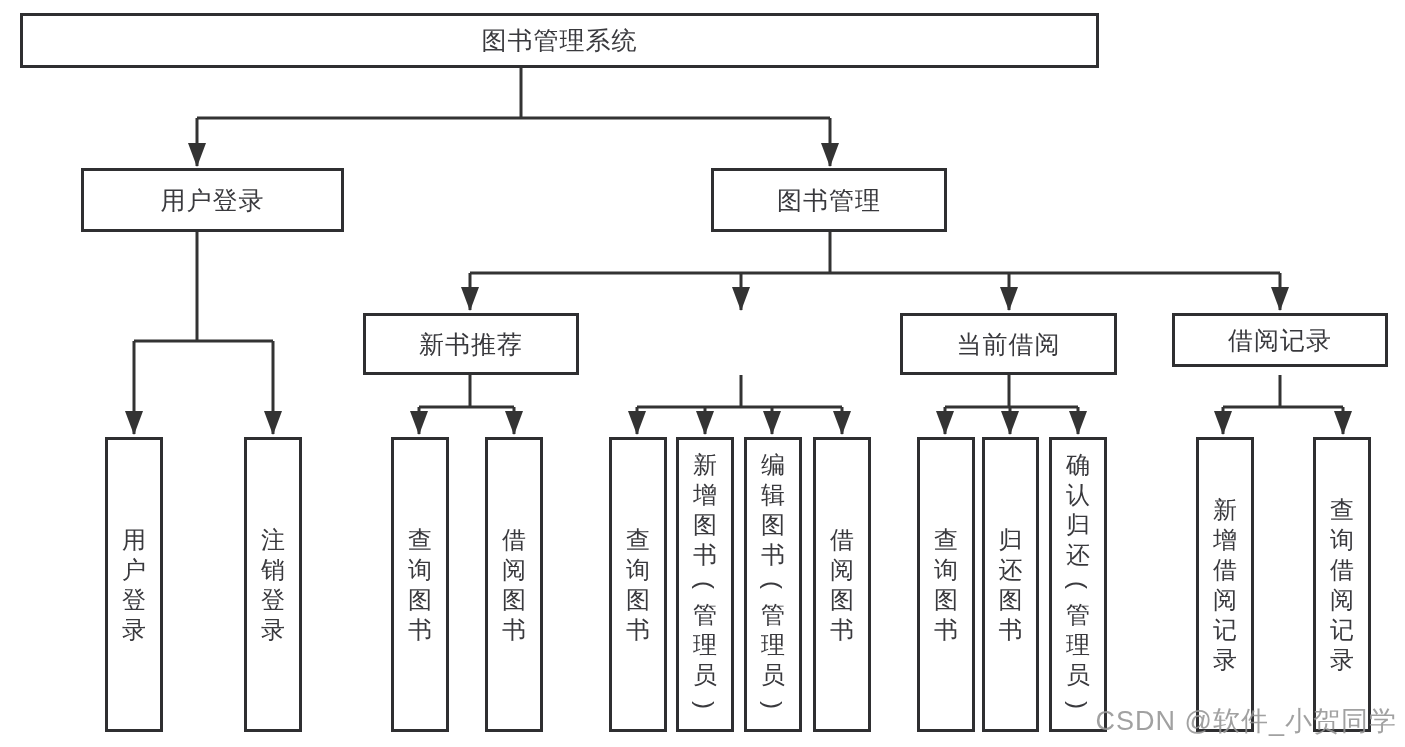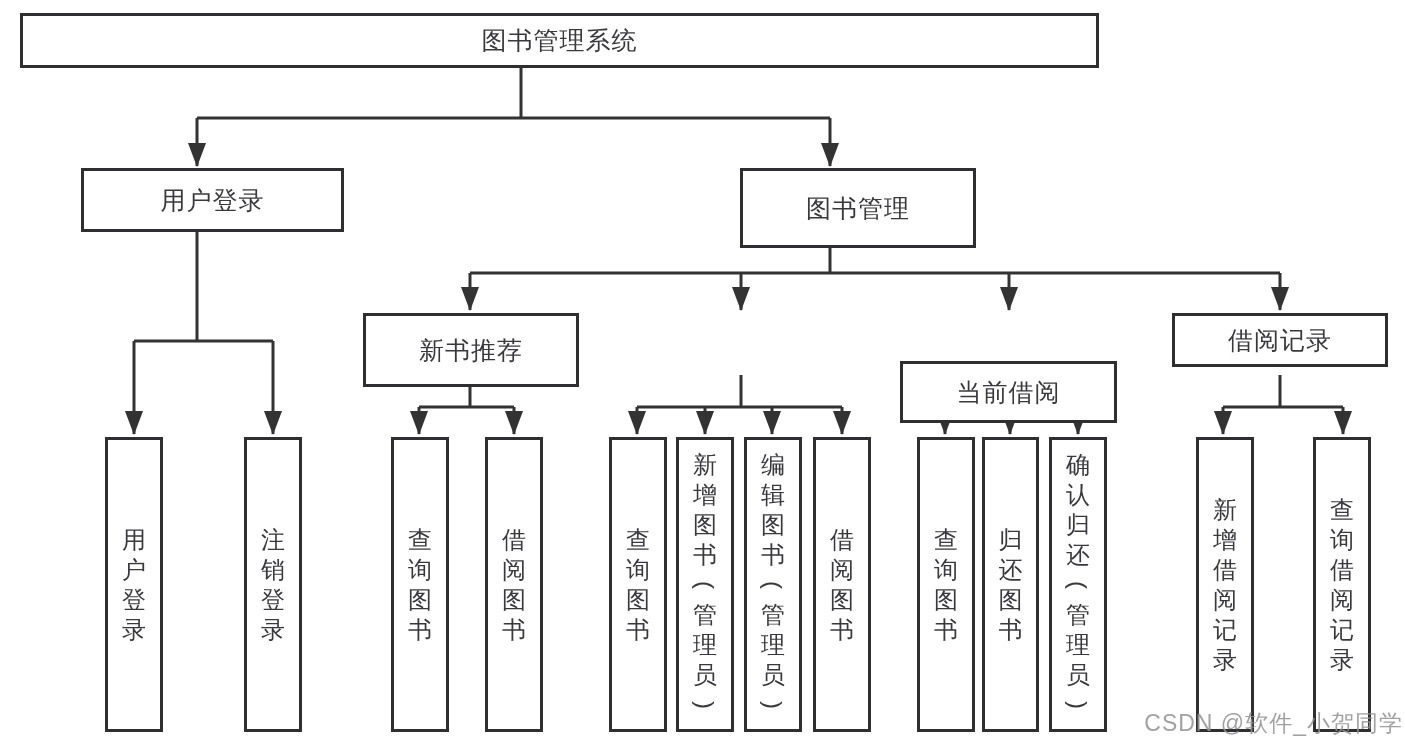--- a/index.html
+++ b/index.html
@@ -13,21 +13,21 @@
     border:3px solid #2f2f31;display:flex;align-items:center;justify-content:center;
     font-size:25px;letter-spacing:1px;white-space:nowrap;z-index:2;
   }
   .leaf{
     flex-direction:column;justify-content:center;align-items:center;
     letter-spacing:0;white-space:normal;
   }
   .vchar{display:block;height:30px;line-height:30px;width:30px;text-align:center;font-size:24px;}
   .vchar.rot{transform:rotate(90deg);}
   .watermark{
-    position:absolute;right:2px;bottom:8px;font-size:23px;letter-spacing:1px;
+    position:absolute;right:8px;bottom:8px;font-size:27px;letter-spacing:1px;
     color:rgba(148,148,148,0.88);z-index:3;
   }
 </style>
 </head>
 <body>
 
 <div class="canvas">
 
   <svg class="wires" width="1405" height="747" viewBox="0 0 1405 747">
     <defs>
@@ -75,24 +75,24 @@
       <path d="M1280,375 L1280,407"></path>
       <path d="M1223,407 L1343,407"></path>
       <path d="M1223,407 L1223,434" marker-end="url(#arw)"></path>
       <path d="M1343,407 L1343,434" marker-end="url(#arw)"></path>
     </g>
   </svg>
 
   <div class="node" style="left:20px;top:13px;width:1079px;height:55px;">图书管理系统</div>
 
   <div class="node" style="left:81px;top:168px;width:263px;height:64px;">用户登录</div>
-  <div class="node" style="left:740px;top:168px;width:236px;height:80px;">图书管理</div>
+  <div class="node" style="left:711px;top:168px;width:236px;height:64px;">图书管理</div>
 
-  <div class="node" style="left:363px;top:313px;width:216px;height:74px;">新书推荐</div>
-  <div class="node" style="left:900px;top:313px;width:217px;height:62px;margin-top:48px;">当前借阅</div>
+  <div class="node" style="left:363px;top:313px;width:216px;height:62px;">新书推荐</div>
+  <div class="node" style="left:900px;top:313px;width:217px;height:62px;">当前借阅</div>
   <div class="node" style="left:1172px;top:313px;width:216px;height:54px;">借阅记录</div>
 
   <div class="node leaf" style="left:105px;top:437px;width:58px;height:295px;">
       <span class="vchar">用</span>
       <span class="vchar">户</span>
       <span class="vchar">登</span>
       <span class="vchar">录</span>
     </div>
   <div class="node leaf" style="left:244px;top:437px;width:58px;height:295px;">
       <span class="vchar">注</span>

